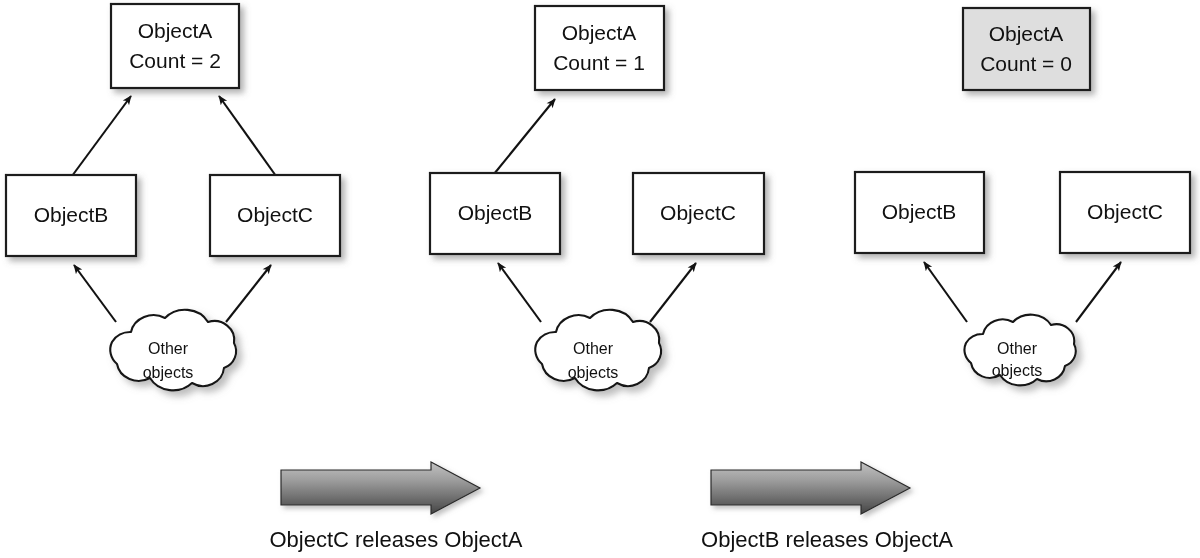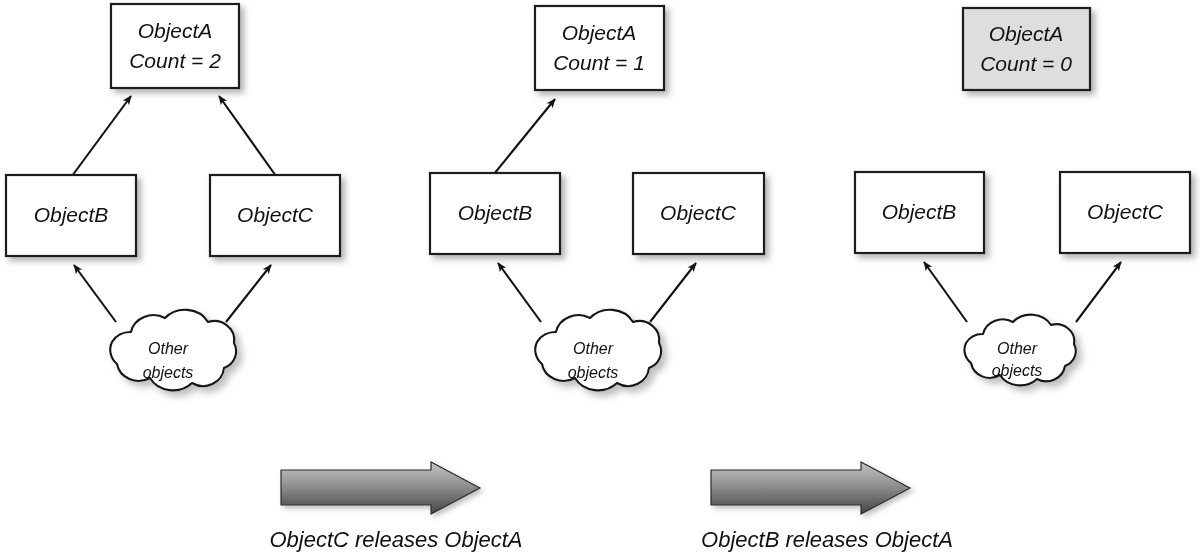--- a/index.html
+++ b/index.html
@@ -11,21 +11,20 @@
     width: 1200px;
     height: 558px;
     overflow: hidden;
     font-family: "Liberation Sans", sans-serif;
     -webkit-font-smoothing: antialiased;
   }
   #diagram-root {
     position: relative;
     width: 1200px;
     height: 558px;
-    font-style: italic;
   }
   svg.stage {
     position: absolute;
     top: 0;
     left: 0;
     width: 1200px;
     height: 558px;
     display: block;
   }
   .box-rect {

